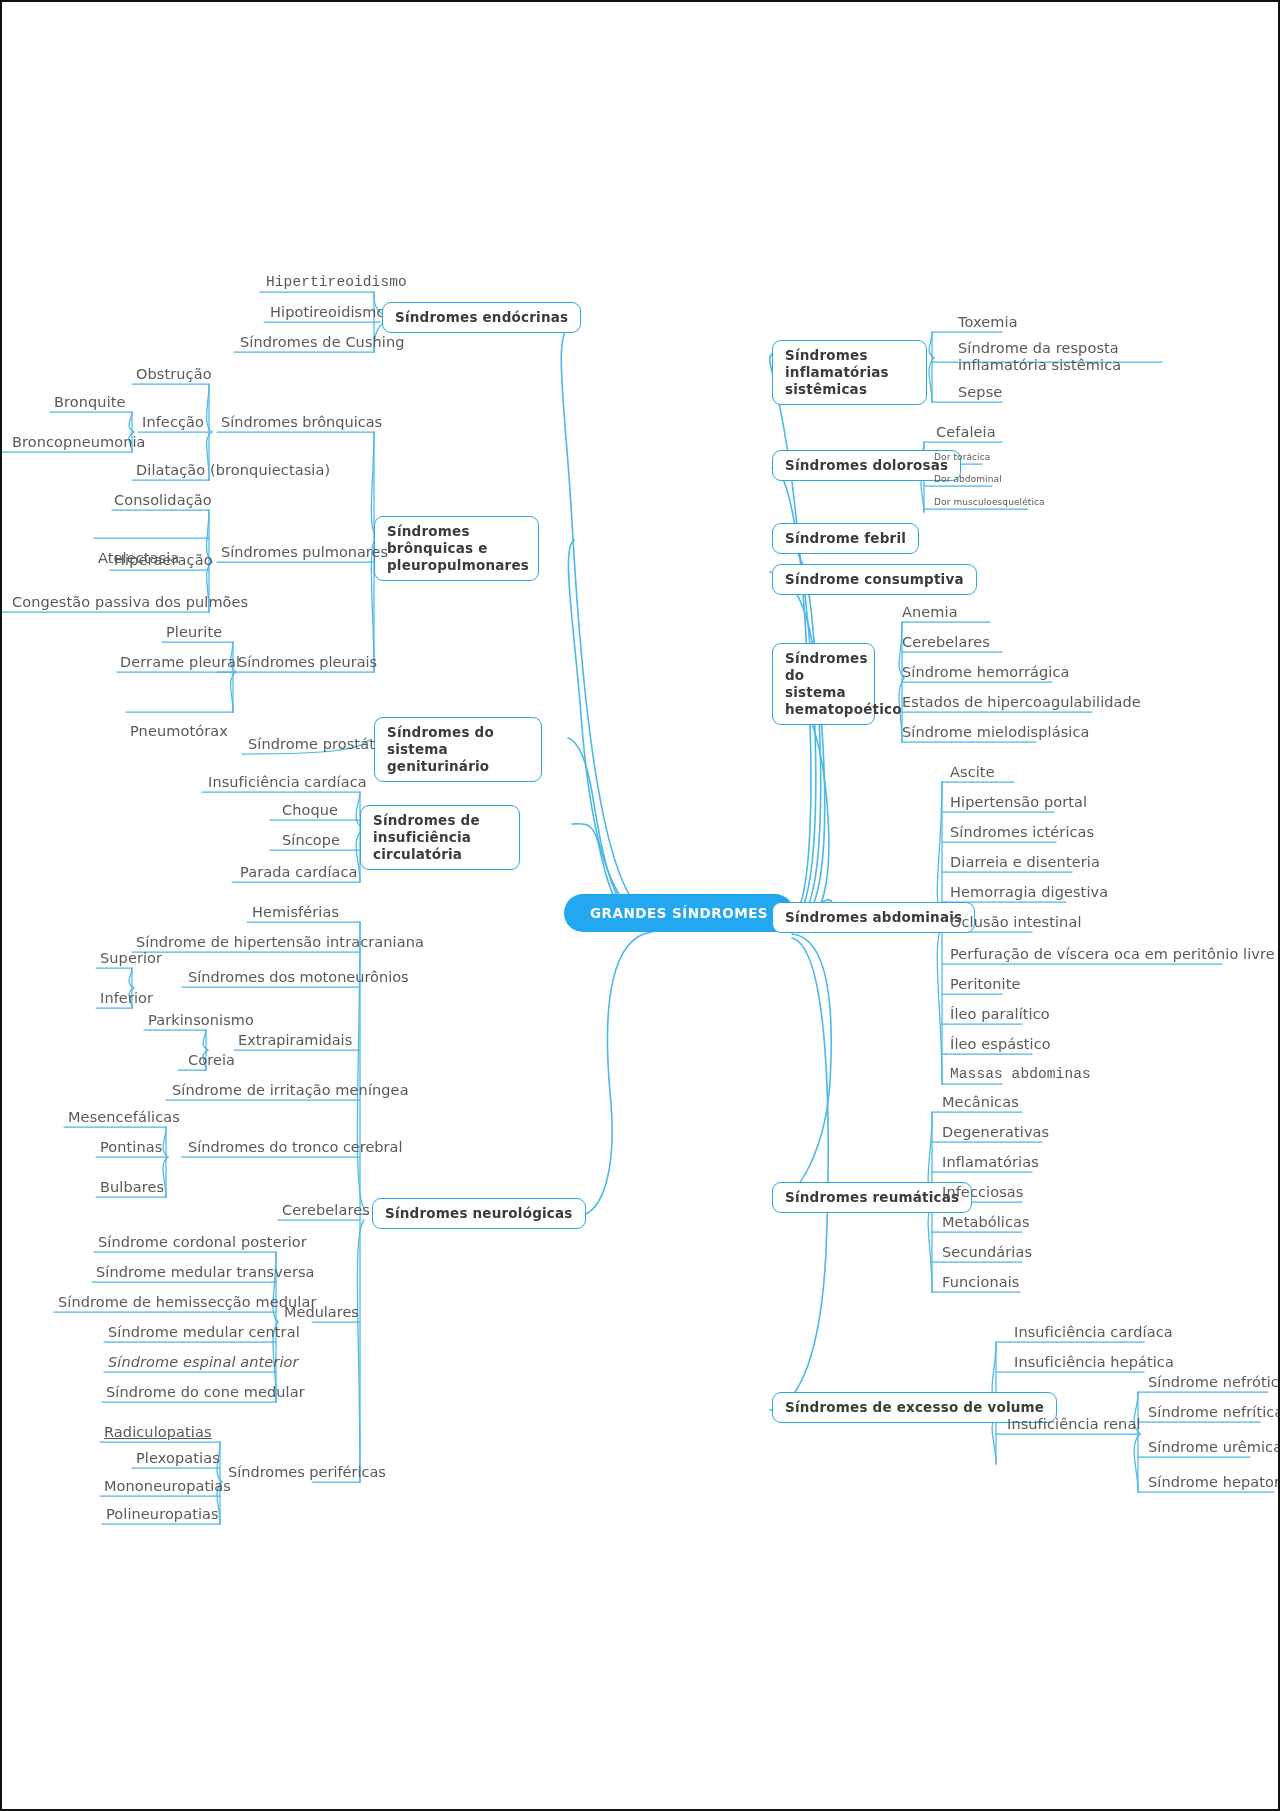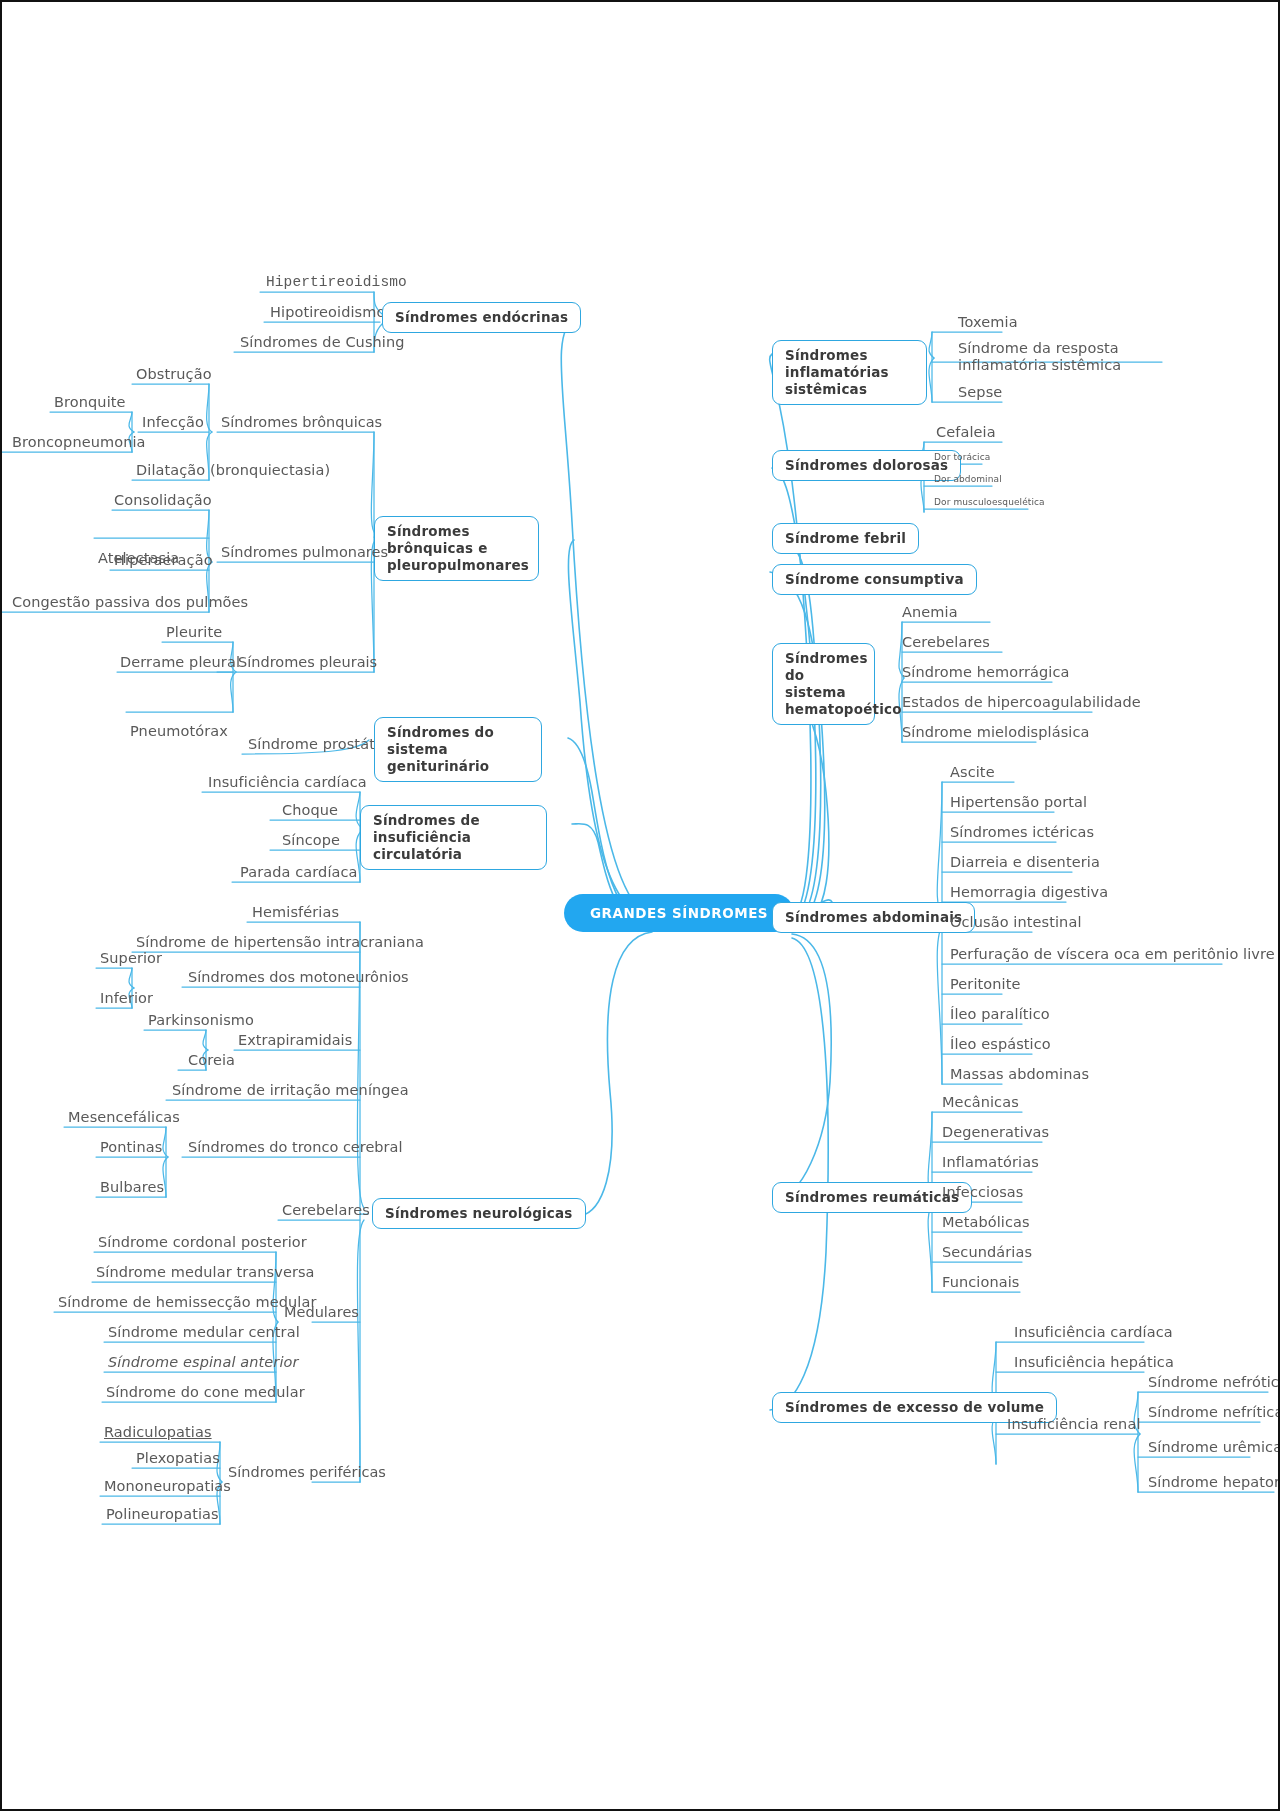--- a/index.html
+++ b/index.html
@@ -260,21 +260,21 @@
   <div class="node leaf" style="left:118px;top:652px;">Derrame pleural</div>
   <div class="node leaf" style="left:128px;top:692px;margin-top:29px;">Pneumotórax</div>
 
   <div class="node leaf" style="left:246px;top:734px;">Síndrome prostática</div>
   <div class="node boxed wrap" style="left:372px;top:715px;width:168px;">Síndromes do sistema geniturinário</div>
 
   <div class="node leaf" style="left:206px;top:772px;">Insuficiência cardíaca</div>
   <div class="node leaf" style="left:280px;top:800px;">Choque</div>
   <div class="node leaf" style="left:280px;top:830px;">Síncope</div>
   <div class="node leaf" style="left:238px;top:862px;">Parada cardíaca</div>
-  <div class="node boxed wrap" style="left:358px;top:803px;width:187px;">Síndromes de insuficiência circulatória</div>
+  <div class="node boxed wrap" style="left:358px;top:803px;width:160px;">Síndromes de insuficiência circulatória</div>
 
   <div class="node boxed" style="left:370px;top:1196px;">Síndromes neurológicas</div>
 
   <div class="node leaf" style="left:250px;top:902px;">Hemisférias</div>
   <div class="node leaf" style="left:134px;top:932px;">Síndrome de hipertensão intracraniana</div>
 
   <div class="node mid" style="left:186px;top:967px;">Síndromes dos motoneurônios</div>
   <div class="node leaf" style="left:98px;top:948px;">Superior</div>
   <div class="node leaf" style="left:98px;top:988px;">Inferior</div>
 
@@ -330,21 +330,21 @@
   <div class="node leaf" style="left:948px;top:762px;">Ascite</div>
   <div class="node leaf" style="left:948px;top:792px;">Hipertensão portal</div>
   <div class="node leaf" style="left:948px;top:822px;">Síndromes ictéricas</div>
   <div class="node leaf" style="left:948px;top:852px;">Diarreia e disenteria</div>
   <div class="node leaf" style="left:948px;top:882px;">Hemorragia digestiva</div>
   <div class="node leaf" style="left:948px;top:912px;">Oclusão intestinal</div>
   <div class="node leaf" style="left:948px;top:944px;">Perfuração de víscera oca em peritônio livre</div>
   <div class="node leaf" style="left:948px;top:974px;">Peritonite</div>
   <div class="node leaf" style="left:948px;top:1004px;">Íleo paralítico</div>
   <div class="node leaf" style="left:948px;top:1034px;">Íleo espástico</div>
-  <div class="node leaf" style="left:948px;top:1064px;">Massas abdominas</div>
+  <div class="node leaf" style="left:948px;top:1064px;font-family:Liberation Mono, monospace;">Massas abdominas</div>
 
   <div class="node boxed" style="left:770px;top:1180px;">Síndromes reumáticas</div>
   <div class="node leaf" style="left:940px;top:1092px;">Mecânicas</div>
   <div class="node leaf" style="left:940px;top:1122px;">Degenerativas</div>
   <div class="node leaf" style="left:940px;top:1152px;">Inflamatórias</div>
   <div class="node leaf" style="left:940px;top:1182px;">Infecciosas</div>
   <div class="node leaf" style="left:940px;top:1212px;">Metabólicas</div>
   <div class="node leaf" style="left:940px;top:1242px;">Secundárias</div>
   <div class="node leaf" style="left:940px;top:1272px;">Funcionais</div>
 

